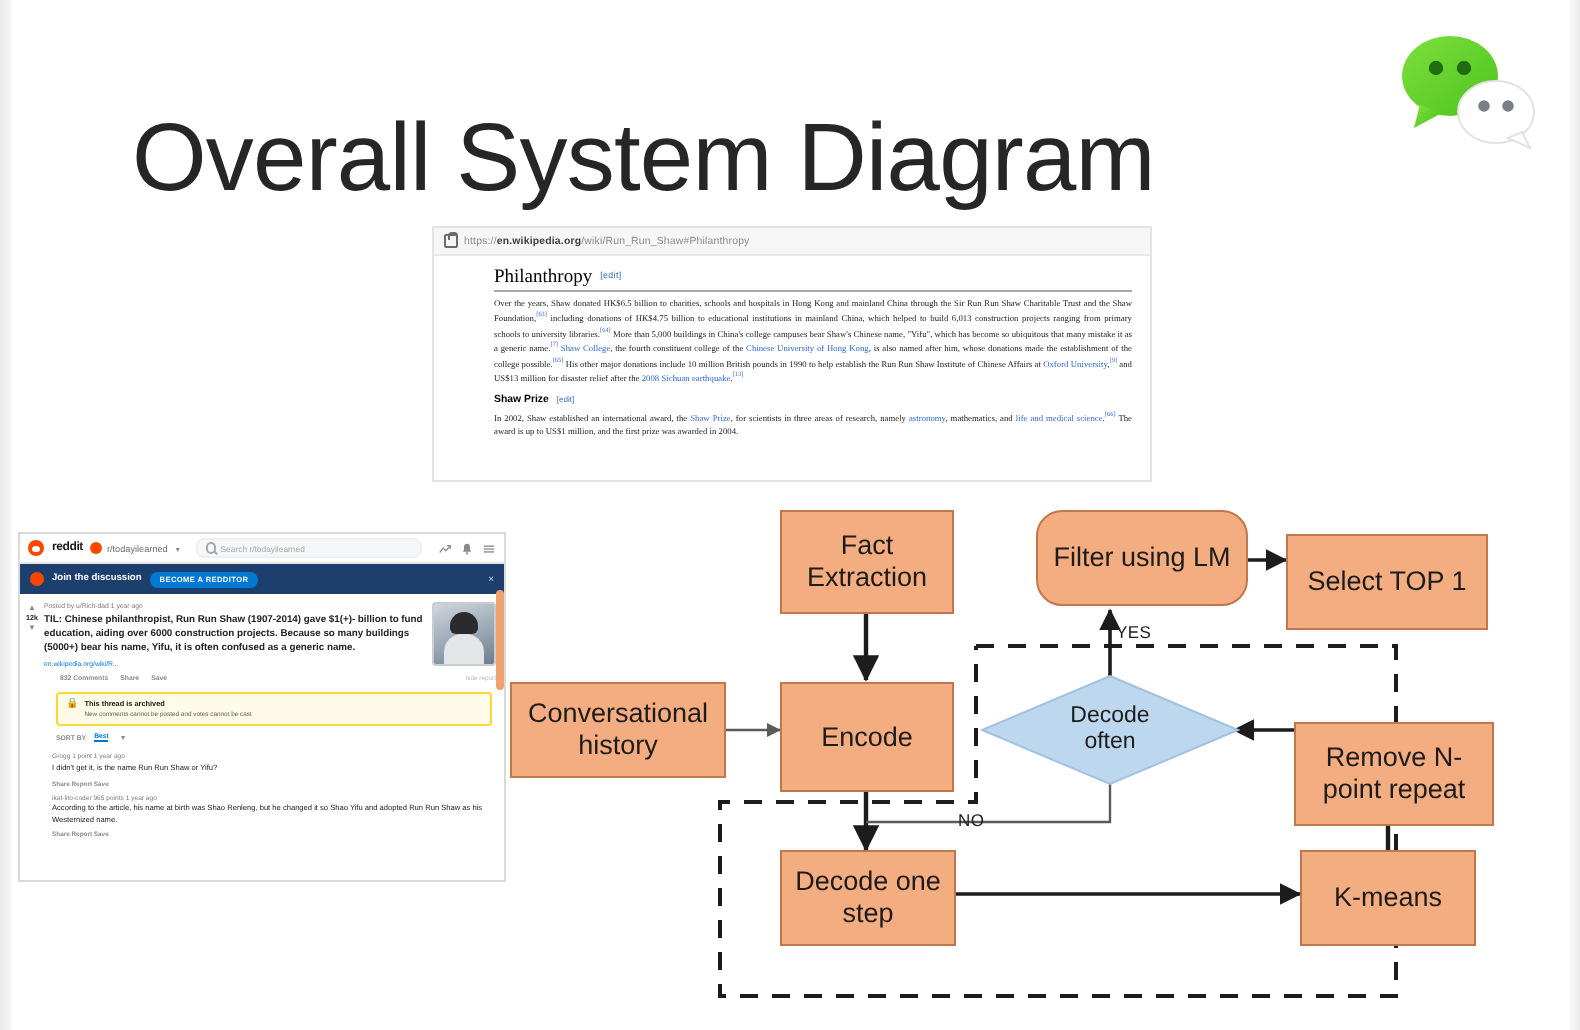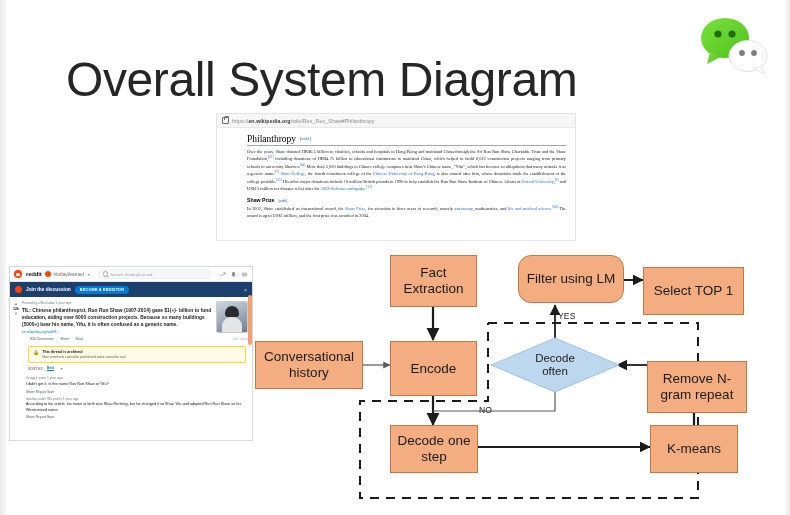--- a/index.html
+++ b/index.html
@@ -505,21 +505,21 @@
       </svg>
       <span class="fdiamond-lbl">
         <span>Decode</span><br>
         <span>often</span>
       </span>
     </div>
 
     <div class="fbox" style="left:397px; top:96px; width:100px; height:52px;margin-top:20px;">
       <span>
         <span>Remove N-</span><br>
-        <span>gram repeat</span>
+        <span>point repeat</span>
       </span>
     </div>
 
     <div class="fbox" style="left:400px; top:180px; width:88px; height:48px;">K-means</div>
 
     <div class="fbox" style="left:140px; top:180px; width:88px; height:48px;">
       <span>
         <span>Decode one</span><br>
         <span>step</span>
       </span>

